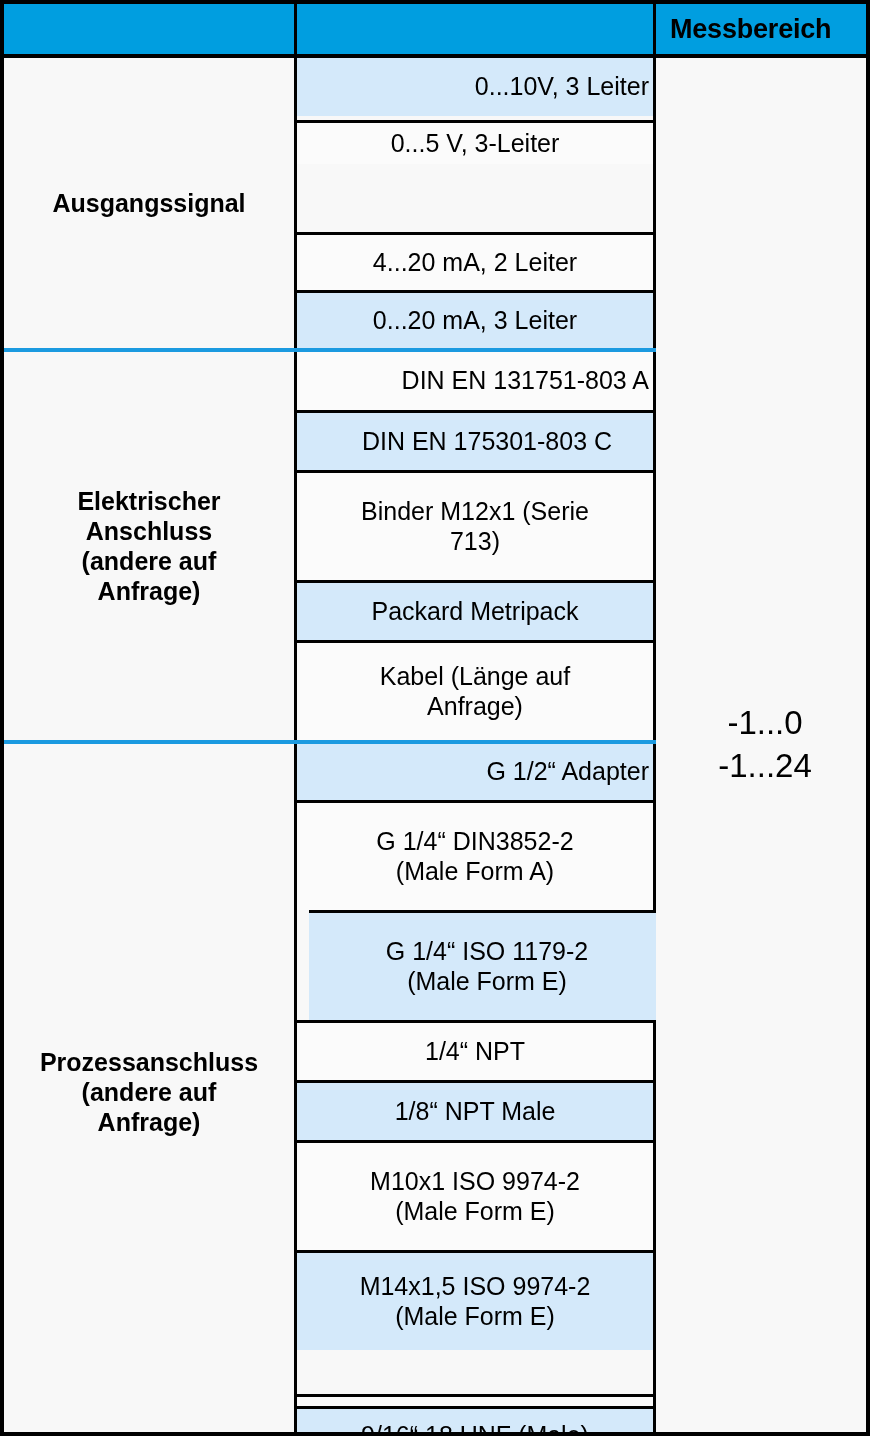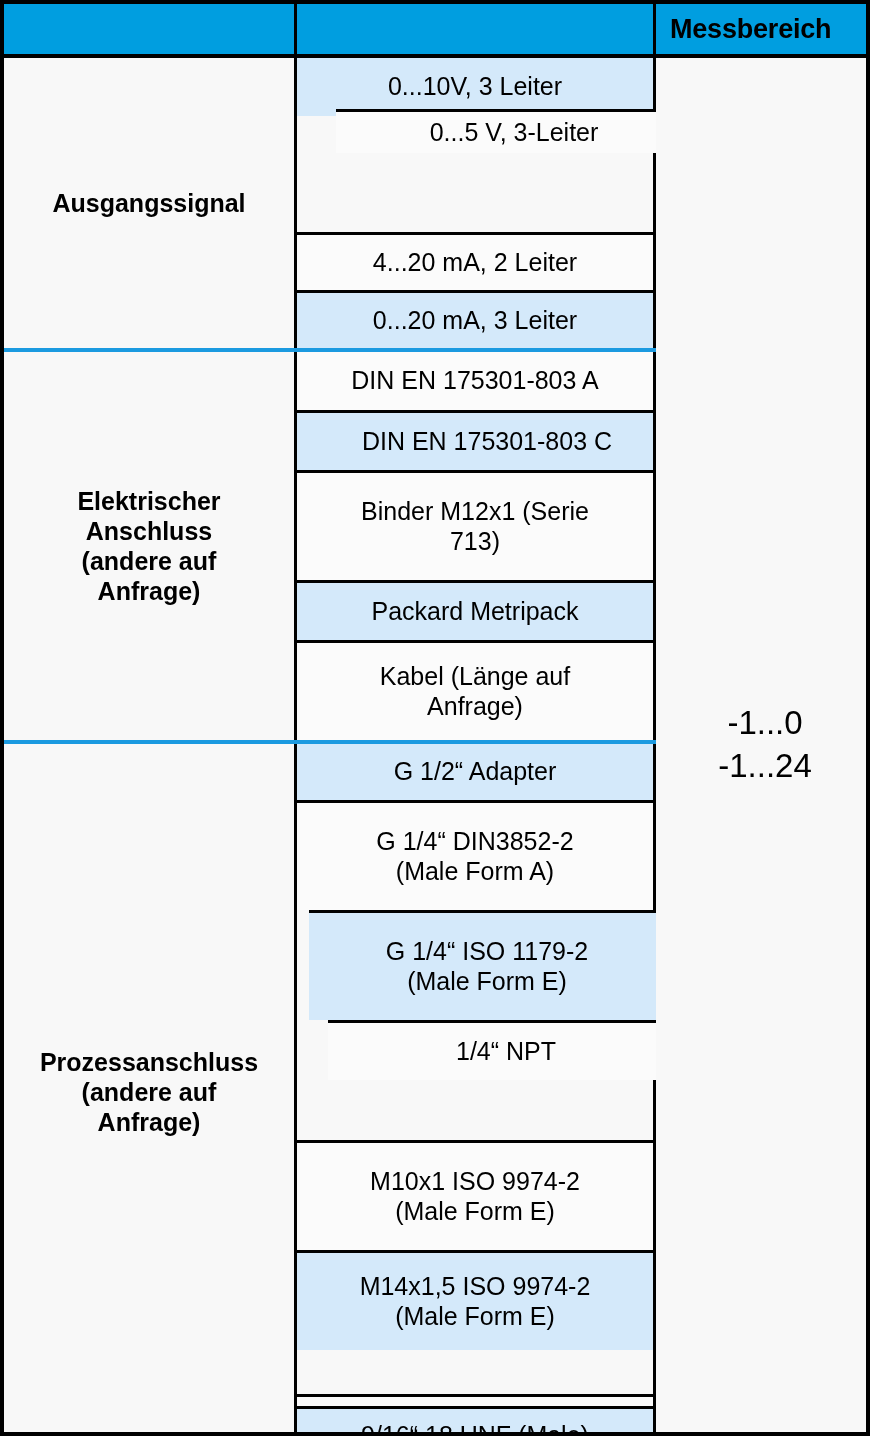--- a/index.html
+++ b/index.html
@@ -93,21 +93,21 @@
     position: absolute;
     left: 0;
     width: 356px;
     box-sizing: border-box;
     display: flex;
     align-items: center;
     justify-content: center;
     text-align: center;
     border-top: 3px solid #000000;
   }
-  .value-cell.first-of-section { border-top: none; }
+  .value-cell.first-of-section { border-top: none; justify-content: flex-end; }
   .value-cell .value-text {
     font-size: 25px;
     color: #000000;
     line-height: 1.18;
     padding: 0 4px;
     white-space: pre-line;
   }
   .value-cell.shade  { background: #d4e9fa; }
   .value-cell.plain  { background: #fbfbfb; }
   
@@ -171,32 +171,32 @@
 (andere auf
 Anfrage)</span>
       </div>
     </div>
 
     <div class="value-col">
 
       <div class="value-cell shade first-of-section" style="top:0px;height:58px;">
         <span class="value-text">0...10V, 3 Leiter</span>
       </div>
-      <div class="value-cell plain" style="top:51px;height:44px;margin-left:39px;">
+      <div class="value-cell plain" style="top:62px;height:44px;">
         <span class="value-text">0...5 V, 3-Leiter</span>
       </div>
       <div class="value-cell plain" style="top:174px;height:58px;">
         <span class="value-text">4...20 mA, 2 Leiter</span>
       </div>
       <div class="value-cell shade" style="top:232px;height:58px;">
         <span class="value-text">0...20 mA, 3 Leiter</span>
       </div>
 
       <div class="value-cell plain first-of-section" style="top:294px;height:58px;">
-        <span class="value-text">DIN EN 175301-803 A</span>
+        <span class="value-text">DIN EN 131751-803 A</span>
       </div>
       <div class="value-cell shade" style="top:352px;height:60px;padding-left:24px;">
         <span class="value-text">DIN EN 175301-803 C</span>
       </div>
       <div class="value-cell plain" style="top:412px;height:110px;">
         <span class="value-text">Binder M12x1 (Serie
 713)</span>
       </div>
       <div class="value-cell shade" style="top:522px;height:60px;">
         <span class="value-text">Packard Metripack</span>
@@ -210,22 +210,25 @@
         <span class="value-text">G 1/2“ Adapter</span>
       </div>
       <div class="value-cell plain" style="top:742px;height:110px;">
         <span class="value-text">G 1/4“ DIN3852-2
 (Male Form A)</span>
       </div>
       <div class="value-cell shade" style="top:852px;height:110px;margin-left:12px;">
         <span class="value-text">G 1/4“ ISO 1179-2
 (Male Form E)</span>
       </div>
-      <div class="value-cell plain" style="top:962px;height:60px;margin-left:31px;">
+      <div class="value-cell plain" style="top:962px;height:60px;">
         <span class="value-text">1/4“ NPT</span>
+      </div>
+      <div class="value-cell shade" style="top:1022px;height:60px;">
+        <span class="value-text">1/8“ NPT Male</span>
       </div>
       <div class="value-cell plain" style="top:1082px;height:110px;">
         <span class="value-text">M10x1 ISO 9974-2
 (Male Form E)</span>
       </div>
       <div class="value-cell shade" style="top:1192px;height:100px;">
         <span class="value-text">M14x1,5 ISO 9974-2
 (Male Form E)</span>
       </div>
       <div class="value-cell plain" style="top:1292px;height:56px;margin-top:44px;">

